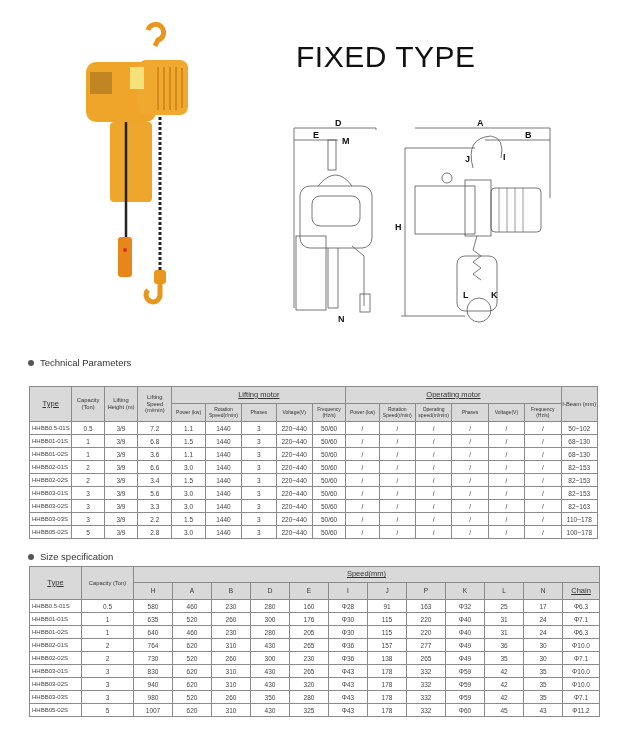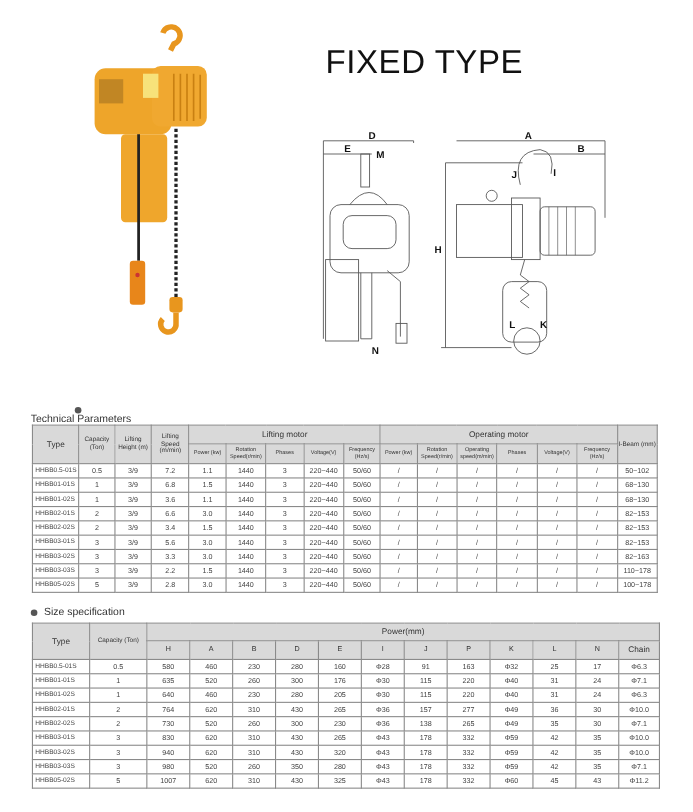--- a/index.html
+++ b/index.html
@@ -18,21 +18,21 @@
   .section-heading { position: absolute; left: 28px; font-size: 9.5px; color: #333; display: flex; align-items: center; }
   .bullet { display: inline-block; width: 6px; height: 6px; border-radius: 50%; background: #555; margin-right: 6px; }
 
   table.spec { position: absolute; border-collapse: collapse; table-layout: fixed;
                font-family: "Liberation Sans", sans-serif; font-size: 6.5px; color: #444; }
   table.spec th, table.spec td { border: 1px solid #8a8a8a; text-align: center; vertical-align: middle;
                padding: 0; overflow: hidden; white-space: nowrap; }
   table.spec th { background: #d9d9d9; font-weight: normal; color: #333; line-height: 1.15; }
   table.spec td { background: #fff; height: 12px; }
   table.spec td.type { text-align: left; padding-left: 2px; font-size: 6px; }
-  table.spec th.big { font-size: 7.5px; }
+  table.spec th.big { font-size: 7.5px; text-decoration: underline; }
   table.spec th.small { font-size: 5.8px; white-space: normal; }
   table.spec th.xs { font-size: 5px; white-space: normal; }
 </style>
 </head>
 <body>
 
 <div class="hero">
 
   <svg class="photo" viewBox="0 0 120 300">
 
@@ -112,21 +112,21 @@
     <text class="dim-label" x="82" y="8">A</text>
     <text class="dim-label" x="130" y="20">B</text>
     <text class="dim-label" x="70" y="44">J</text>
     <text class="dim-label" x="108" y="42">I</text>
     <text class="dim-label" x="0" y="112">H</text>
     <text class="dim-label" x="68" y="180">L</text>
     <text class="dim-label" x="96" y="180">K</text>
   </svg>
 </div>
 
-<div class="section-heading" style="top:370px;flex-direction:column;">
+<div class="section-heading" style="top:357px;">
   <span class="bullet"></span>
   <span>Technical Parameters</span>
 </div>
 
 <table class="spec" id="tech-table" style="left:29px; top:386px; width:569px;">
   <colgroup>
     <col style="width:42px">
       <col style="width:32px">
       <col style="width:33px">
       <col style="width:34px">
@@ -352,21 +352,21 @@
       <col style="width:39px">
       <col style="width:39px">
       <col style="width:39px">
       <col style="width:39px">
     <col style="width:37px">
   </colgroup>
   <thead>
     <tr style="height:16px;">
       <th rowspan="2" class="big">Type</th>
       <th rowspan="2" class="small">Capacity (Ton)</th>
-      <th colspan="12" class="big">Power(mm)</th>
+      <th colspan="12" class="big">Speed(mm)</th>
     </tr>
     <tr id="size-subhead" style="height:17px;padding-left:36px;">
         <th>H</th>
         <th>A</th>
         <th>B</th>
         <th>D</th>
         <th>E</th>
         <th>I</th>
         <th>J</th>
         <th>P</th>

